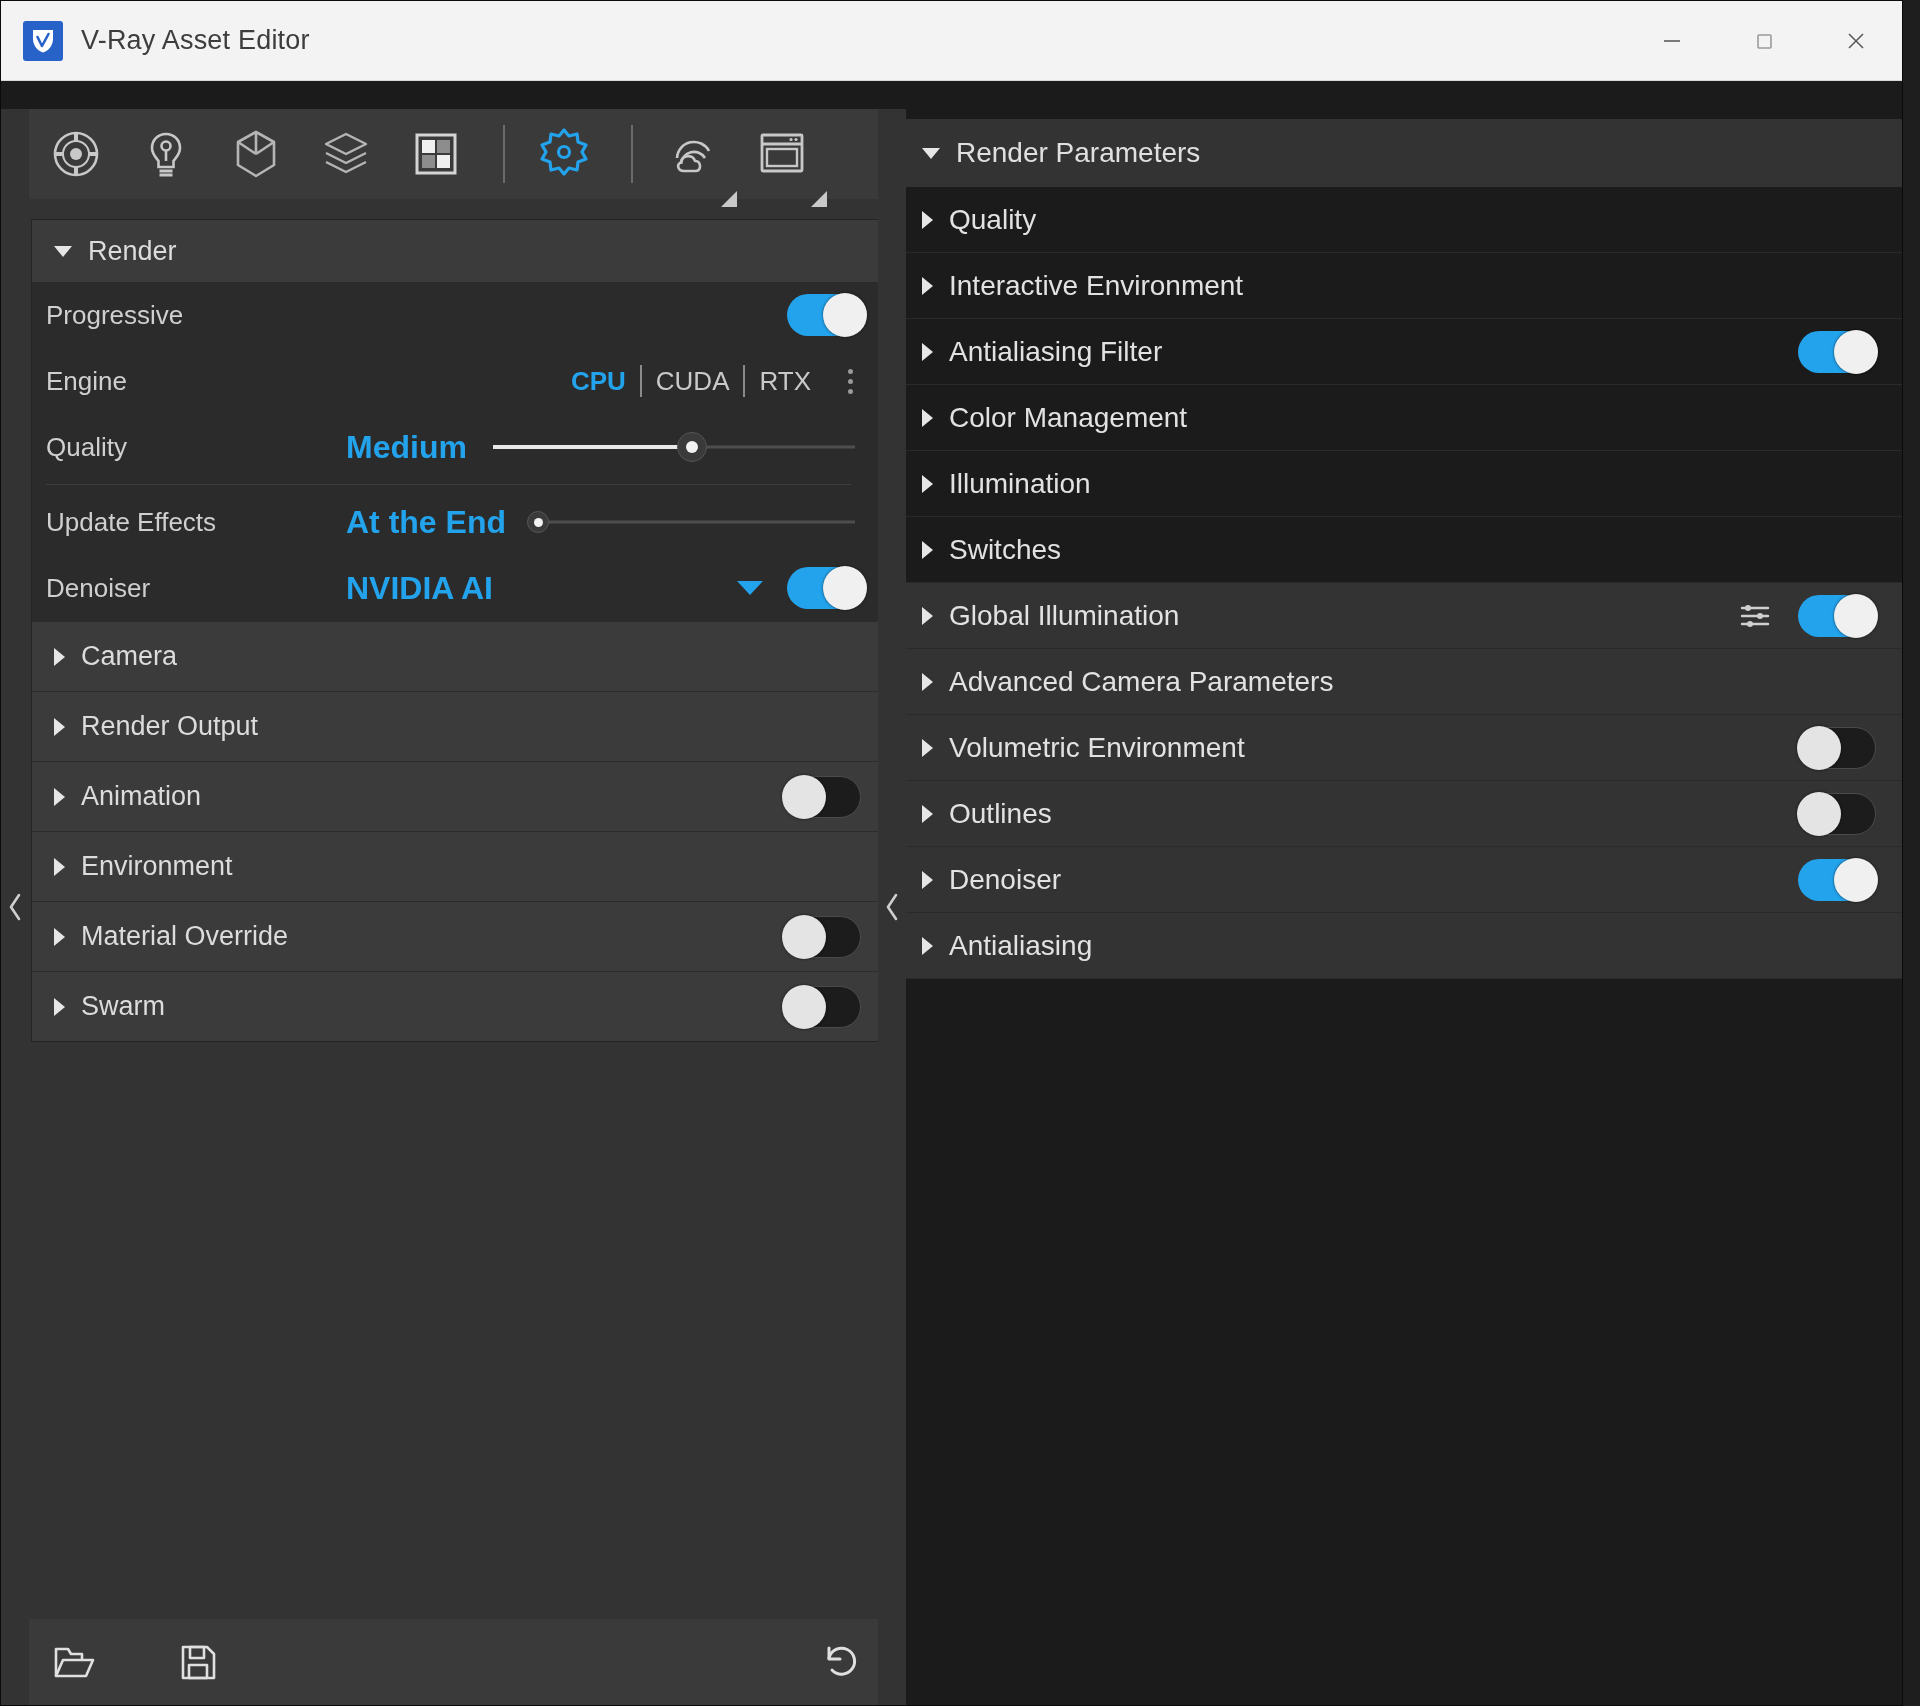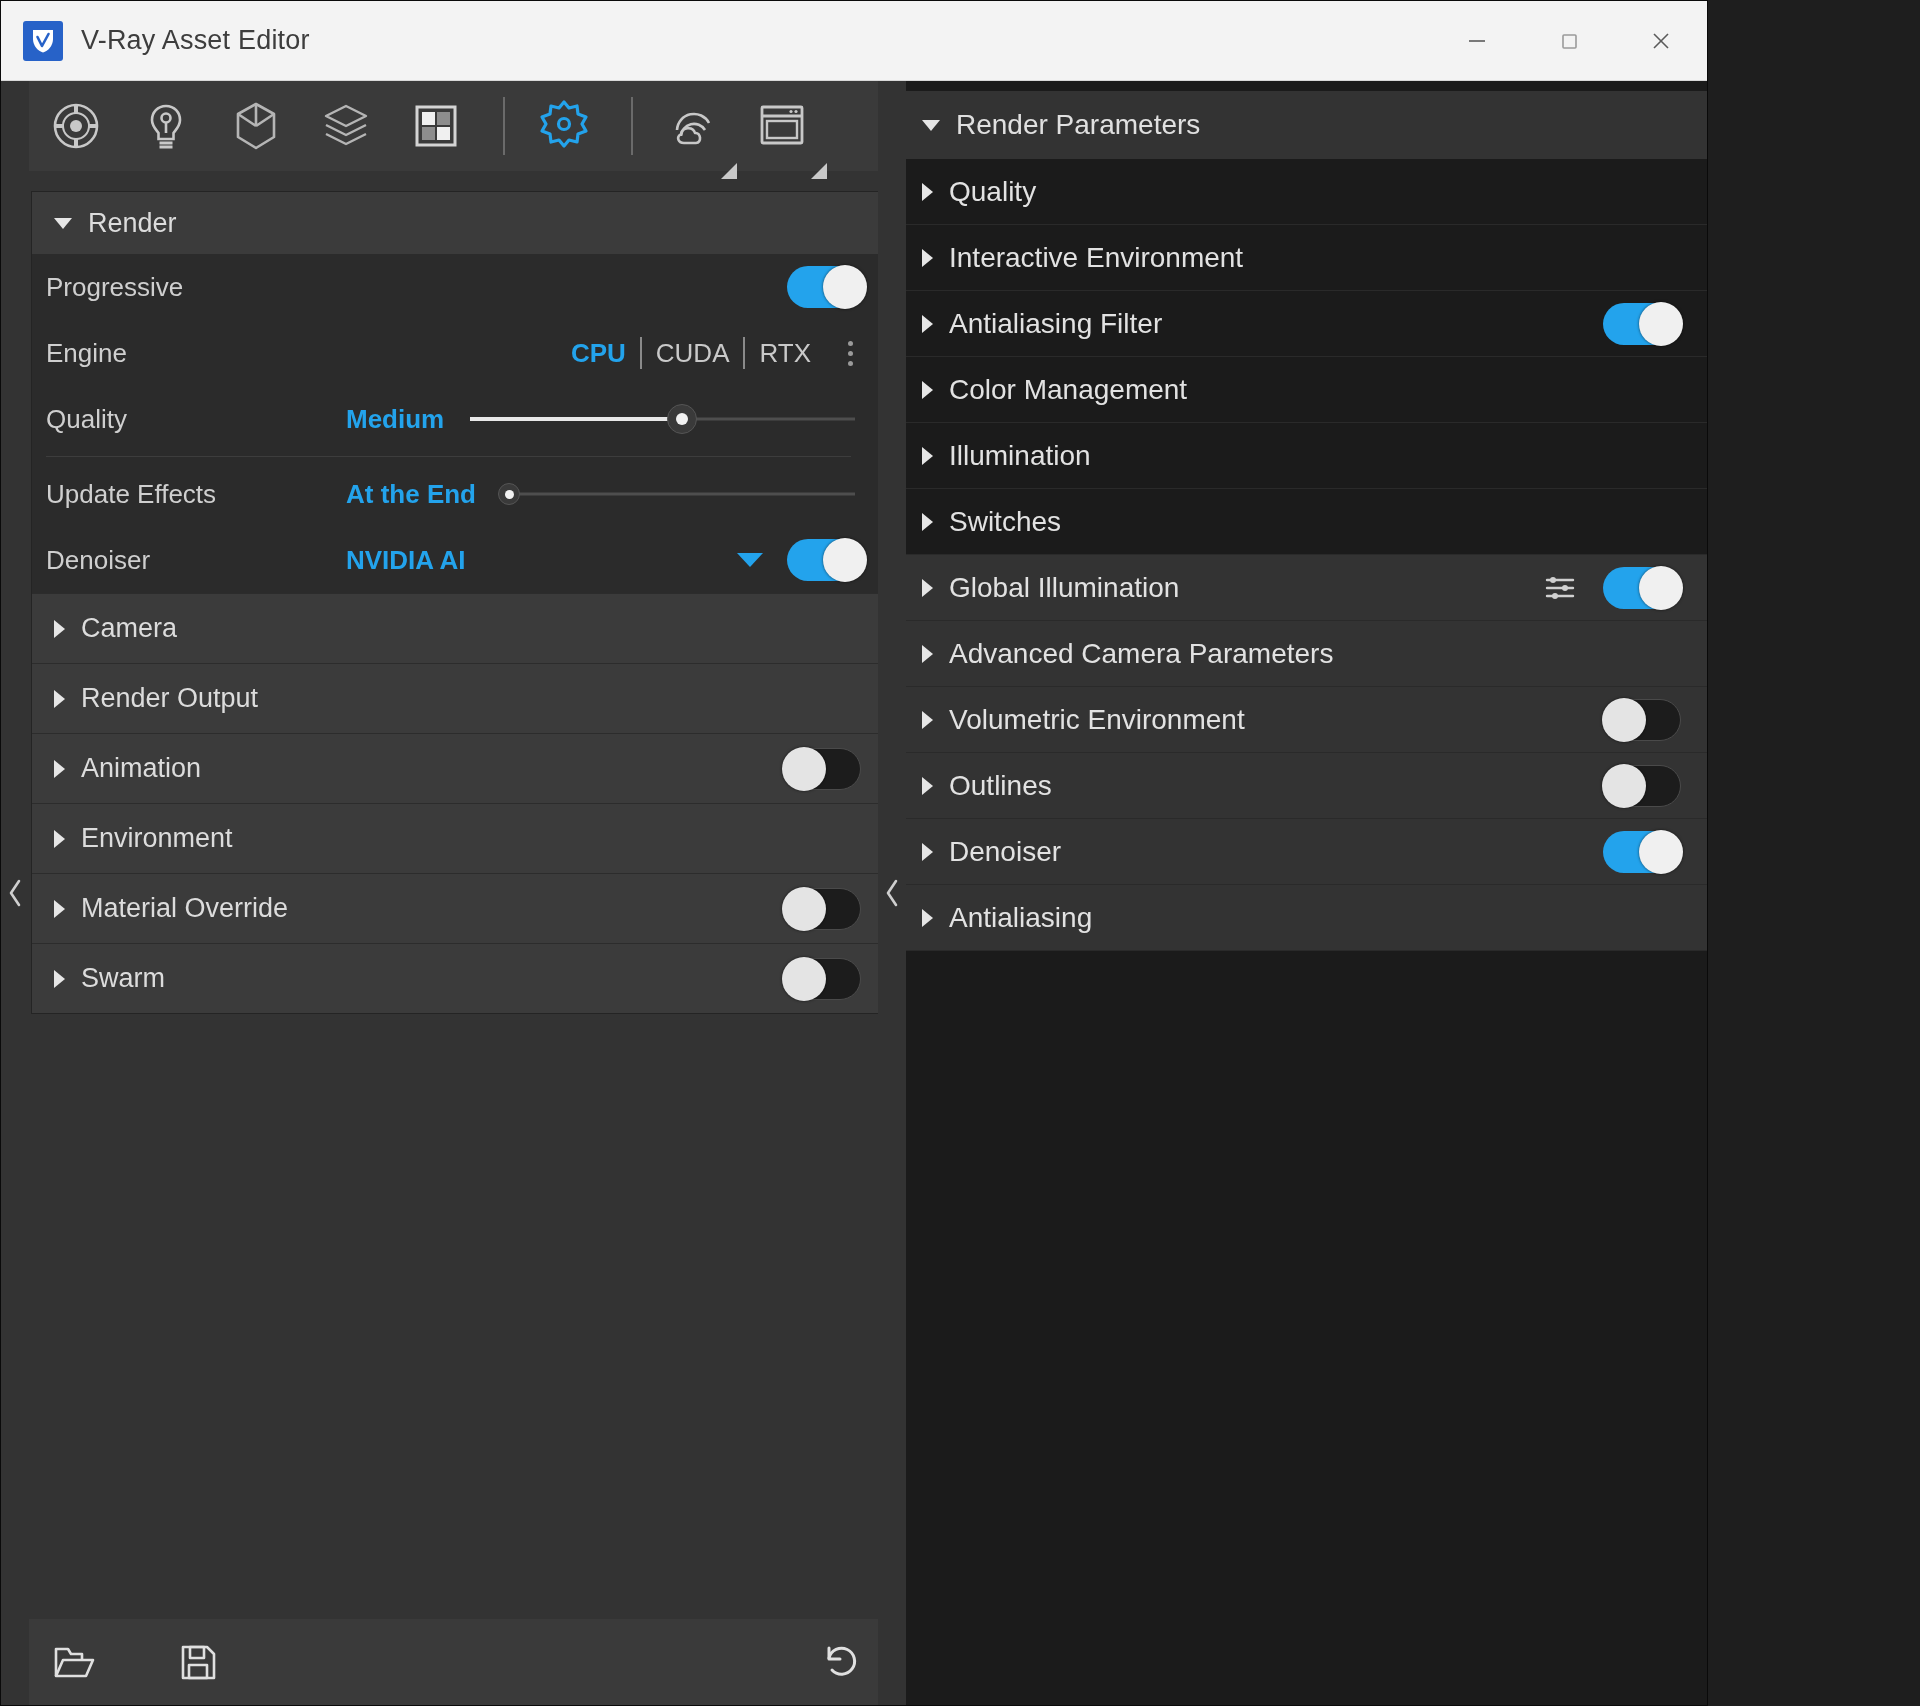--- a/index.html
+++ b/index.html
@@ -5,24 +5,25 @@
   * { margin:0; padding:0; box-sizing:border-box; }
   html,body{
     width:1920px; height:1706px;
     background:#1e1e1e;
     font-family:"Liberation Sans", sans-serif;
     overflow:hidden;
   }
 
   
   #window{
-    width:1708px; height:1706px;
+    width:1903px; height:1706px;
     display:flex; flex-direction:column;
     background:#1b1b1b;
     border:1px solid #0a0a0a;
+    gap:28px;
   }
 
   
   #titlebar{
     height:80px; min-height:80px;
     background:#f3f3f3;
     display:flex; align-items:center;
     border-bottom:1px solid #d8d8d8;
   }
   .app-logo{
@@ -116,21 +117,21 @@
 
   .prop-body{ background:#2b2b2b; padding:0 18px 0 0; }
   .prop-row{
     height:66px; display:flex; align-items:center;
     padding-left:14px;
   }
   .prop-label{
     font-size:26px; color:#cfcfcf; flex:0 0 auto; width:300px;
   }
   .prop-value{
-    font-size:26px; color:#23a3ec; font-weight:bold;
+    font-size:32px; color:#23a3ec; font-weight:bold;
     flex:0 0 auto;
   }
   .prop-fill{ flex:1 1 auto; }
   .hr-sep{ height:1px; background:#3d3d3d; margin:4px 14px 4px 14px; }
 
   
   .engine-wrap{
     display:flex; align-items:center; margin-left:auto; padding-right:2px;
   }
   .eng-opt{

